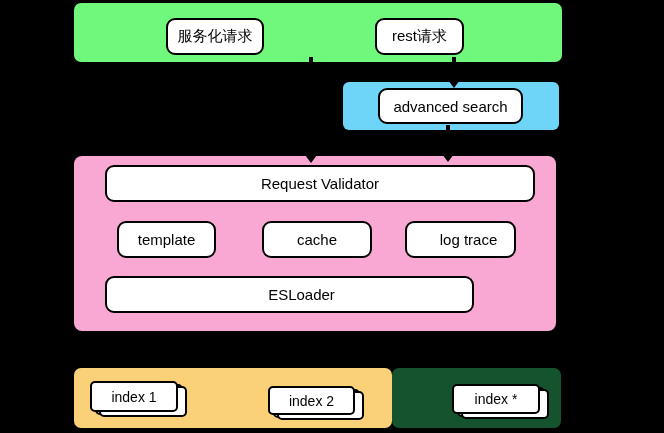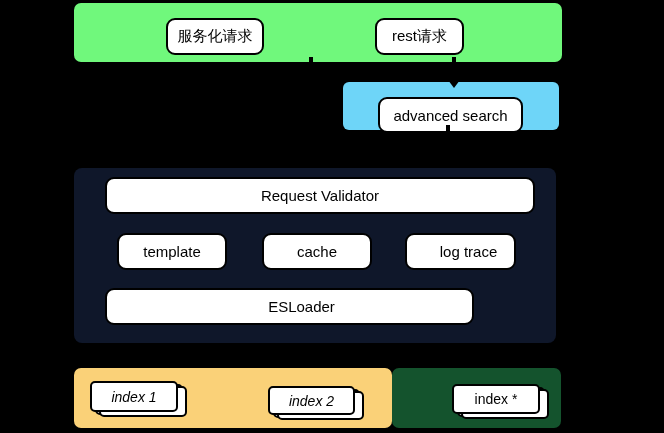--- a/index.html
+++ b/index.html
@@ -28,30 +28,30 @@
     box-sizing: border-box;
     white-space: nowrap;
   }
 
   
   #layer-requests   { left: 74px;  top: 3px;   width: 488px; height: 59px; }
   #node-service-req { left: 92px;  top: 15px;  width: 98px;  height: 37px; }
   #node-rest-req    { left: 301px; top: 15px;  width: 89px;  height: 37px; }
 
   #layer-advsearch  { left: 343px; top: 82px;  width: 216px; height: 48px; border-radius: 6px; }
-  #node-advsearch   { left: 35px;  top: 15px;   width: 145px; height: 36px; }
+  #node-advsearch   { left: 35px;  top: 6px;   width: 145px; height: 36px; }
 
   #layer-core       { left: 74px;  top: 156px; width: 482px; height: 175px; border-radius: 8px; }
   #node-validator   { left: 31px;  top: 9px;   width: 430px; height: 37px; }
-  #node-template    { left: 43px;  top: 65px;  width: 110px; height: 37px; }
+  #node-template    { left: 43px;  top: 65px;  width: 99px; height: 37px; }
   #node-cache       { left: 188px; top: 65px;  width: 110px; height: 37px; }
   #node-logtrace    { left: 331px; top: 65px;  width: 111px; height: 37px; padding-left: 16px; }
   #node-esloader    { left: 31px;  top: 120px; width: 369px; height: 37px; padding-left: 24px; }
 
-  #layer-index-left  { left: 74px;  top: 368px; width: 318px; height: 60px; z-index: 0; font-style: italic; }
+  #layer-index-left  { left: 74px;  top: 368px; width: 318px; height: 60px; z-index: 0; }
   #layer-index-right { left: 392px; top: 368px; width: 169px; height: 60px; z-index: 0; }
   #node-index1    { left: 16px;  top: 13px; width: 88px; height: 31px; }
   #node-index2    { left: 194px; top: 18px; width: 87px; height: 29px; text-align: center; }
   #node-indexstar { left: 60px;  top: 16px; width: 88px; height: 30px; }
 
   
   .stack-card {
     border-radius: 5px;
     border-width: 2px;
     font-size: 14px;
@@ -102,21 +102,21 @@
   <span class="arrowhead"></span>
 </div>
 <div id="connector-advsearch-core" class="connector" style="background-color: rgb(0, 0, 0);">
   <span class="arrowhead"></span>
 </div>
 
 <div id="layer-advsearch" class="layer" style="background-color: rgb(110, 213, 248);">
   <div id="node-advsearch" class="node">advanced search</div>
 </div>
 
-<div id="layer-core" class="layer" style="background-color: #0f172a; margin-top: 12px;">
+<div id="layer-core" class="layer" style="background-color: #f9a8d4;">
   <div id="node-validator" class="node">Request Validator</div>
   <div id="node-template" class="node">template</div>
   <div id="node-cache" class="node">cache</div>
   <div id="node-logtrace" class="node">log trace</div>
   <div id="node-esloader" class="node">ESLoader</div>
 </div>
 
 <div id="layer-index-left" class="layer" style="background-color: rgb(250, 209, 120);">
   <div id="node-index1" class="node stack-card">index 1</div>
   <div id="node-index2" class="node stack-card">index 2</div>

